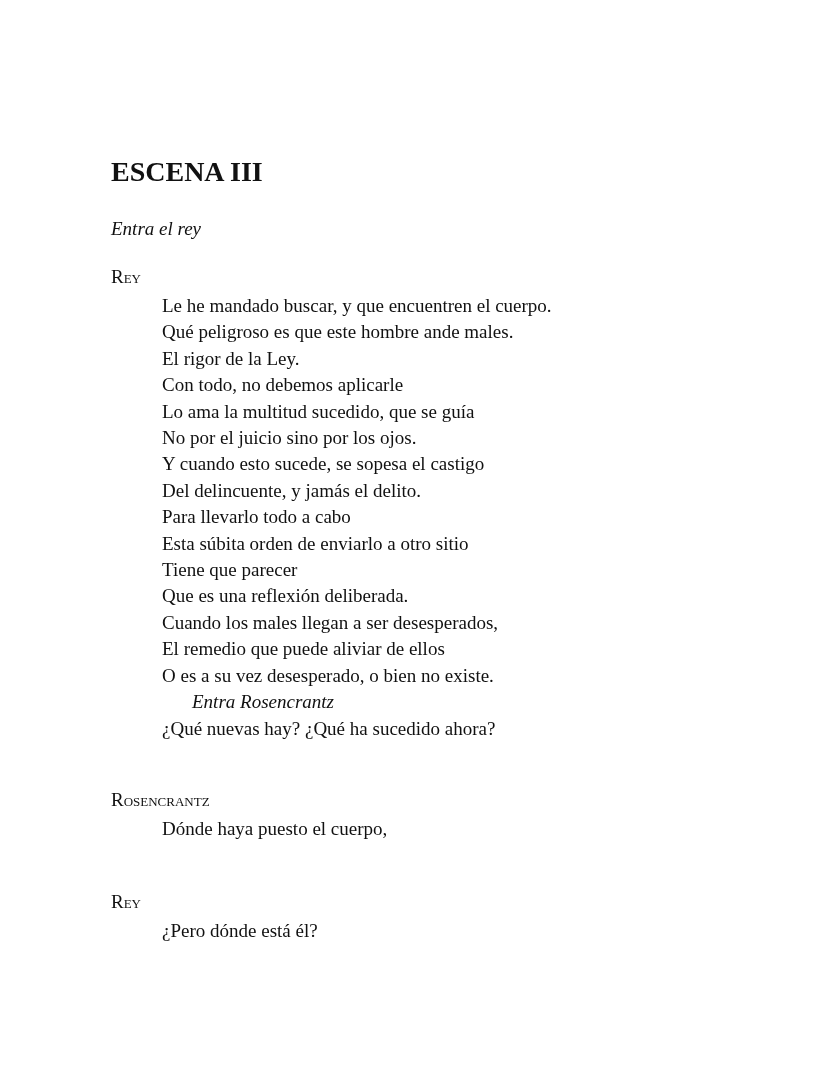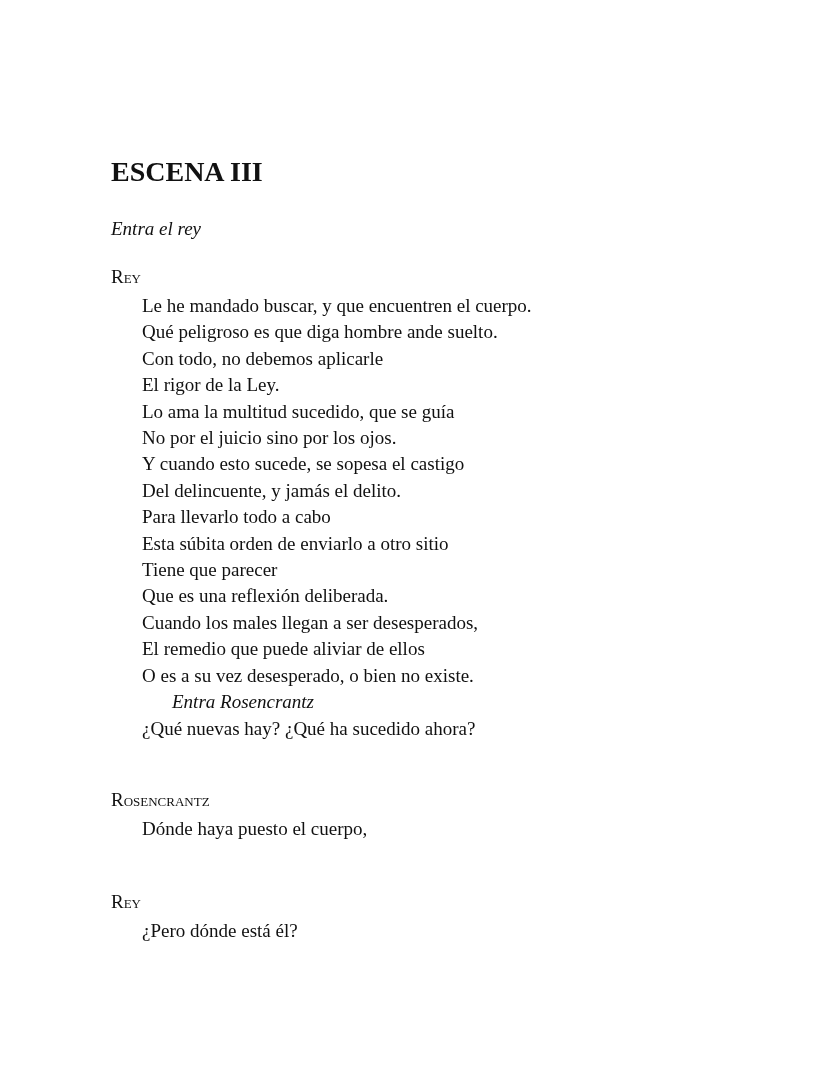--- a/index.html
+++ b/index.html
@@ -16,37 +16,37 @@
   }
   .stage-entry {
     position: absolute; left: 104px; top: 217px;
     font-size: 19px; font-style: italic; line-height: 24px;
   }
   .speech { position: absolute; left: 104px; }
   .speaker {
     font-size: 19px; font-variant: small-caps; line-height: 24px; height: 24px;
   }
   .lines { margin-top: 4px; padding-left: 31px; }
-  .line { font-size: 19px; line-height: 26.4px; white-space: nowrap; }
+  .line { font-size: 19px; line-height: 26.4px; white-space: nowrap; margin-left: 20px; }
   .line.direction { font-style: italic; padding-left: 30px; }
 </style>
 </head>
 <body>
 
 <div class="page">
   <h1 class="scene-title">ESCENA III</h1>
   <div class="stage-entry">Entra el rey</div>
 
   <div class="speech" style="top:265px;">
     <div class="speaker">Rey</div>
     <div class="lines">
       <div class="line">Le he mandado buscar, y que encuentren el cuerpo.</div>
-      <div class="line">Qué peligroso es que diga hombre ande suelto.</div>
+      <div class="line">Qué peligroso es que este hombre ande males.</div>
+      <div class="line">El rigor de la Ley.</div>
       <div class="line">Con todo, no debemos aplicarle</div>
-      <div class="line">El rigor de la Ley.</div>
       <div class="line">Lo ama la multitud sucedido, que se guía</div>
       <div class="line">No por el juicio sino por los ojos.</div>
       <div class="line">Y cuando esto sucede, se sopesa el castigo</div>
       <div class="line">Del delincuente, y jamás el delito.</div>
       <div class="line">Para llevarlo todo a cabo</div>
       <div class="line">Esta súbita orden de enviarlo a otro sitio</div>
       <div class="line">Tiene que parecer</div>
       <div class="line">Que es una reflexión deliberada.</div>
       <div class="line">Cuando los males llegan a ser desesperados,</div>
       <div class="line">El remedio que puede aliviar de ellos</div>

